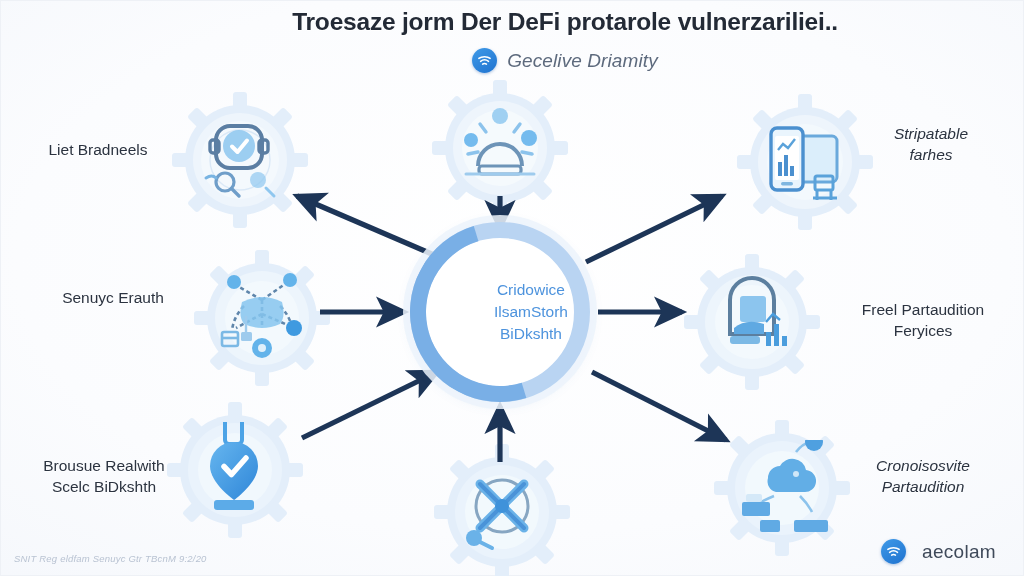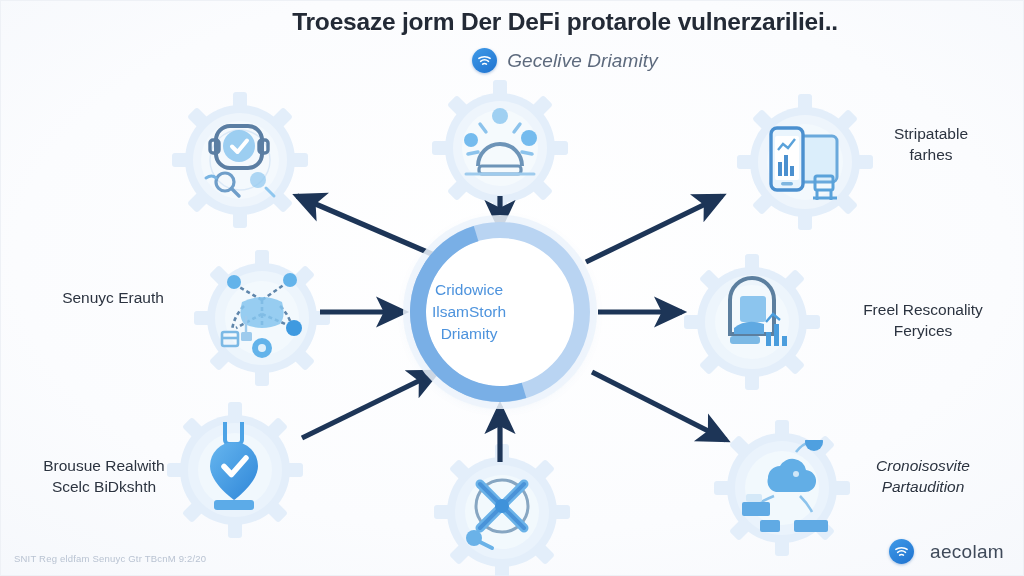--- a/index.html
+++ b/index.html
@@ -76,21 +76,21 @@
     left: 410px;
     top: 222px;
     width: 180px;
     height: 180px;
     border-radius: 50%;
     background: #ffffff;
     border: 16px solid #b9d4f2;
     box-sizing: border-box;
     display: flex;
     align-items: center;
-    justify-content: flex-start;
+    justify-content: flex-end;
     box-shadow: 0 0 0 7px rgba(236,243,251,0.85), 0 2px 14px rgba(80,130,190,0.13);
     z-index: 30;
   }
   .hub-ring-accent {
     position: absolute;
     inset: -16px;
     border-radius: 50%;
     border: 16px solid transparent;
     border-left-color: #6fa9e4;
     border-bottom-color: #6fa9e4;
@@ -156,24 +156,25 @@
 
   
   .footer-note {
     position: absolute;
     left: 14px;
     bottom: 12px;
     font-size: 9.5px;
     color: #b9c3d2;
     letter-spacing: 0.2px;
     z-index: 40;
+    font-style: italic;
   }
   .footer-logo {
     position: absolute;
-    right: 20px;
+    right: 28px;
     bottom: 12px;
     display: flex;
     align-items: center;
     gap: 16px;
     z-index: 40;
   }
   .footer-logo-text {
     font-size: 19px;
     color: #3f4a5a;
     letter-spacing: 0.3px;
@@ -223,21 +224,21 @@
 
       <line x1="592" y1="372" x2="726" y2="440" marker-end="url(#ah)"></line>
     </g>
   </svg>
 
   <div class="hub">
     <div class="hub-ring-accent"></div>
     <div class="hub-label">
       <span>Cridowice</span>
       <span>IlsamStorh</span>
-      <span>Driamity</span>
+      <span>BiDkshth</span>
     </div>
   </div>
 
   <div class="node" style="left:170px; top:90px;">
     <svg class="gear" viewBox="0 0 140 140">
       <g fill="#e3eefa">
         <circle cx="70" cy="70" r="55"></circle>
         <g>
           <rect x="63" y="2" width="14" height="18" rx="3"></rect>
           <rect x="63" y="120" width="14" height="18" rx="3"></rect>
@@ -259,20 +260,23 @@
       <rect x="67" y="28" width="9" height="13" rx="3" fill="none" stroke="#5b7ea3" stroke-width="3.4"></rect>
       <circle cx="47" cy="34" r="16" fill="#8fc7ef" opacity="0.88"></circle>
       <path d="M40 34.5 L45.5 40 L55 28.5" stroke="#ffffff" stroke-width="4" fill="none" stroke-linecap="round" stroke-linejoin="round"></path>
       <circle cx="33" cy="70" r="9" fill="none" stroke="#6f9ec9" stroke-width="3.2"></circle>
       <line x1="39.5" y1="76.5" x2="47" y2="84" stroke="#6f9ec9" stroke-width="3.4" stroke-linecap="round"></line>
       <path d="M14 66 q6 -4 10 0" stroke="#79b4e2" stroke-width="3" fill="none" stroke-linecap="round"></path>
       <circle cx="66" cy="68" r="8" fill="#8fc7ef" opacity="0.7"></circle>
       <path d="M74 76 l8 8" stroke="#8fc7ef" stroke-width="3" stroke-linecap="round"></path>
     </svg>
   </div>
+  <div class="label left" style="left:18px; top:140px; width:160px;">
+    <span>Liet Bradneels</span>
+  </div>
 
   <div class="node" style="left:430px; top:78px;">
     <svg class="gear" viewBox="0 0 140 140">
       <g fill="#e3eefa">
         <circle cx="70" cy="70" r="55"></circle>
         <g>
           <rect x="63" y="2" width="14" height="18" rx="3"></rect>
           <rect x="63" y="120" width="14" height="18" rx="3"></rect>
           <rect x="2" y="63" width="18" height="14" rx="3"></rect>
           <rect x="120" y="63" width="18" height="14" rx="3"></rect>
@@ -331,21 +335,21 @@
       <path d="M21 36 l5 -6 l5 4 l7 -9" stroke="#5aa2da" stroke-width="2.4" fill="none"></path>
       <rect x="24" y="68" width="12" height="3.4" rx="1.7" fill="#7fb6e0"></rect>
       <g stroke="#5aa2da" stroke-width="3" fill="none">
         <rect x="58" y="62" width="18" height="14" rx="2"></rect>
         <line x1="60" y1="76" x2="60" y2="86"></line>
         <line x1="74" y1="76" x2="74" y2="86"></line>
         <line x1="56" y1="84" x2="80" y2="84"></line>
       </g>
     </svg>
   </div>
-  <div class="label right" style="left:846px; top:124px; width:170px;">
+  <div class="label right" style="left:846px; top:124px; width:170px;font-style:italic;">
     <span>Stripatable</span>
     <span>farhes</span>
   </div>
 
   <div class="node" style="left:192px; top:248px;">
     <svg class="gear" viewBox="0 0 140 140">
       <g fill="#e3eefa">
         <circle cx="70" cy="70" r="55"></circle>
         <g>
           <rect x="63" y="2" width="14" height="18" rx="3"></rect>
@@ -408,21 +412,21 @@
       <rect x="26" y="62" width="30" height="8" rx="3" fill="#7cb9e5"></rect>
       <g fill="#4a9ddd">
         <rect x="62" y="58" width="5" height="14"></rect>
         <rect x="70" y="50" width="5" height="22"></rect>
         <rect x="78" y="62" width="5" height="10"></rect>
       </g>
       <path d="M62 48 l7 -8 l7 6" stroke="#4a9ddd" stroke-width="2.4" fill="none"></path>
     </svg>
   </div>
   <div class="label right" style="left:828px; top:300px; width:190px;">
-    <span>Freel Resconality</span>
+    <span>Freel Partaudition</span>
     <span>Feryices</span>
   </div>
 
   <div class="node" style="left:165px; top:400px;">
     <svg class="gear" viewBox="0 0 140 140">
       <g fill="#e3eefa">
         <circle cx="70" cy="70" r="55"></circle>
         <g>
           <rect x="63" y="2" width="14" height="18" rx="3"></rect>
           <rect x="63" y="120" width="14" height="18" rx="3"></rect>

